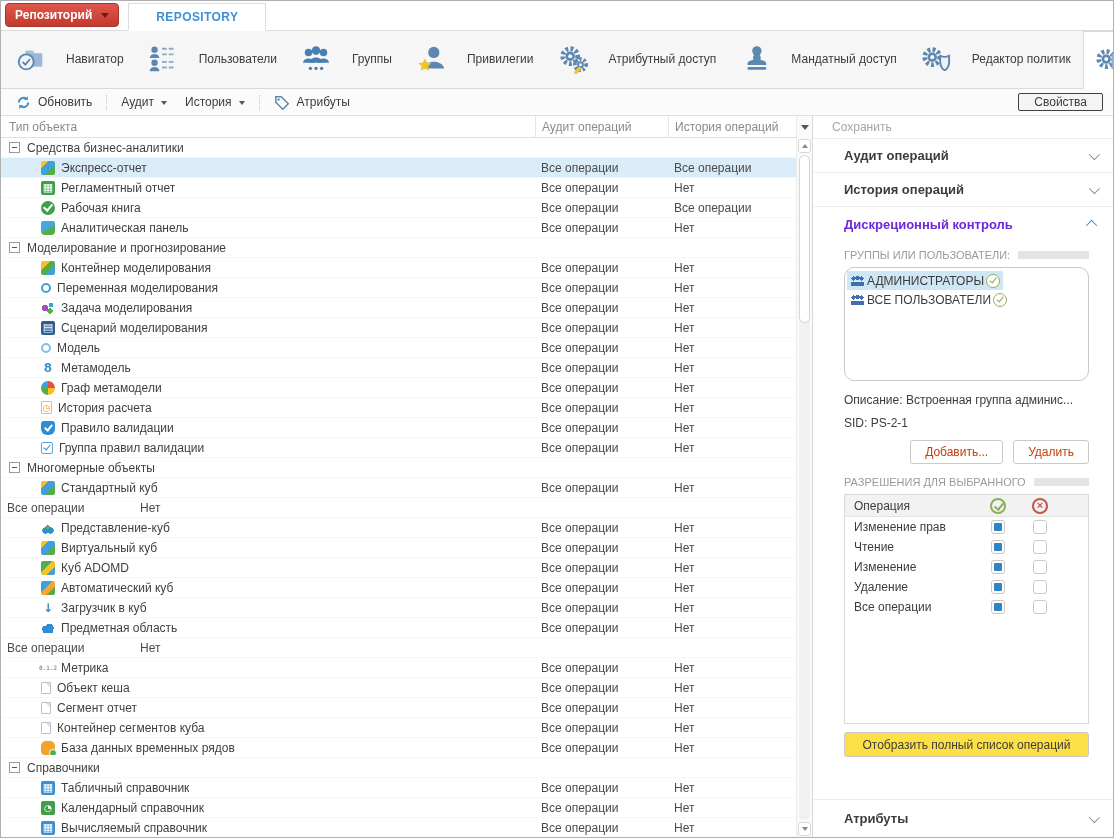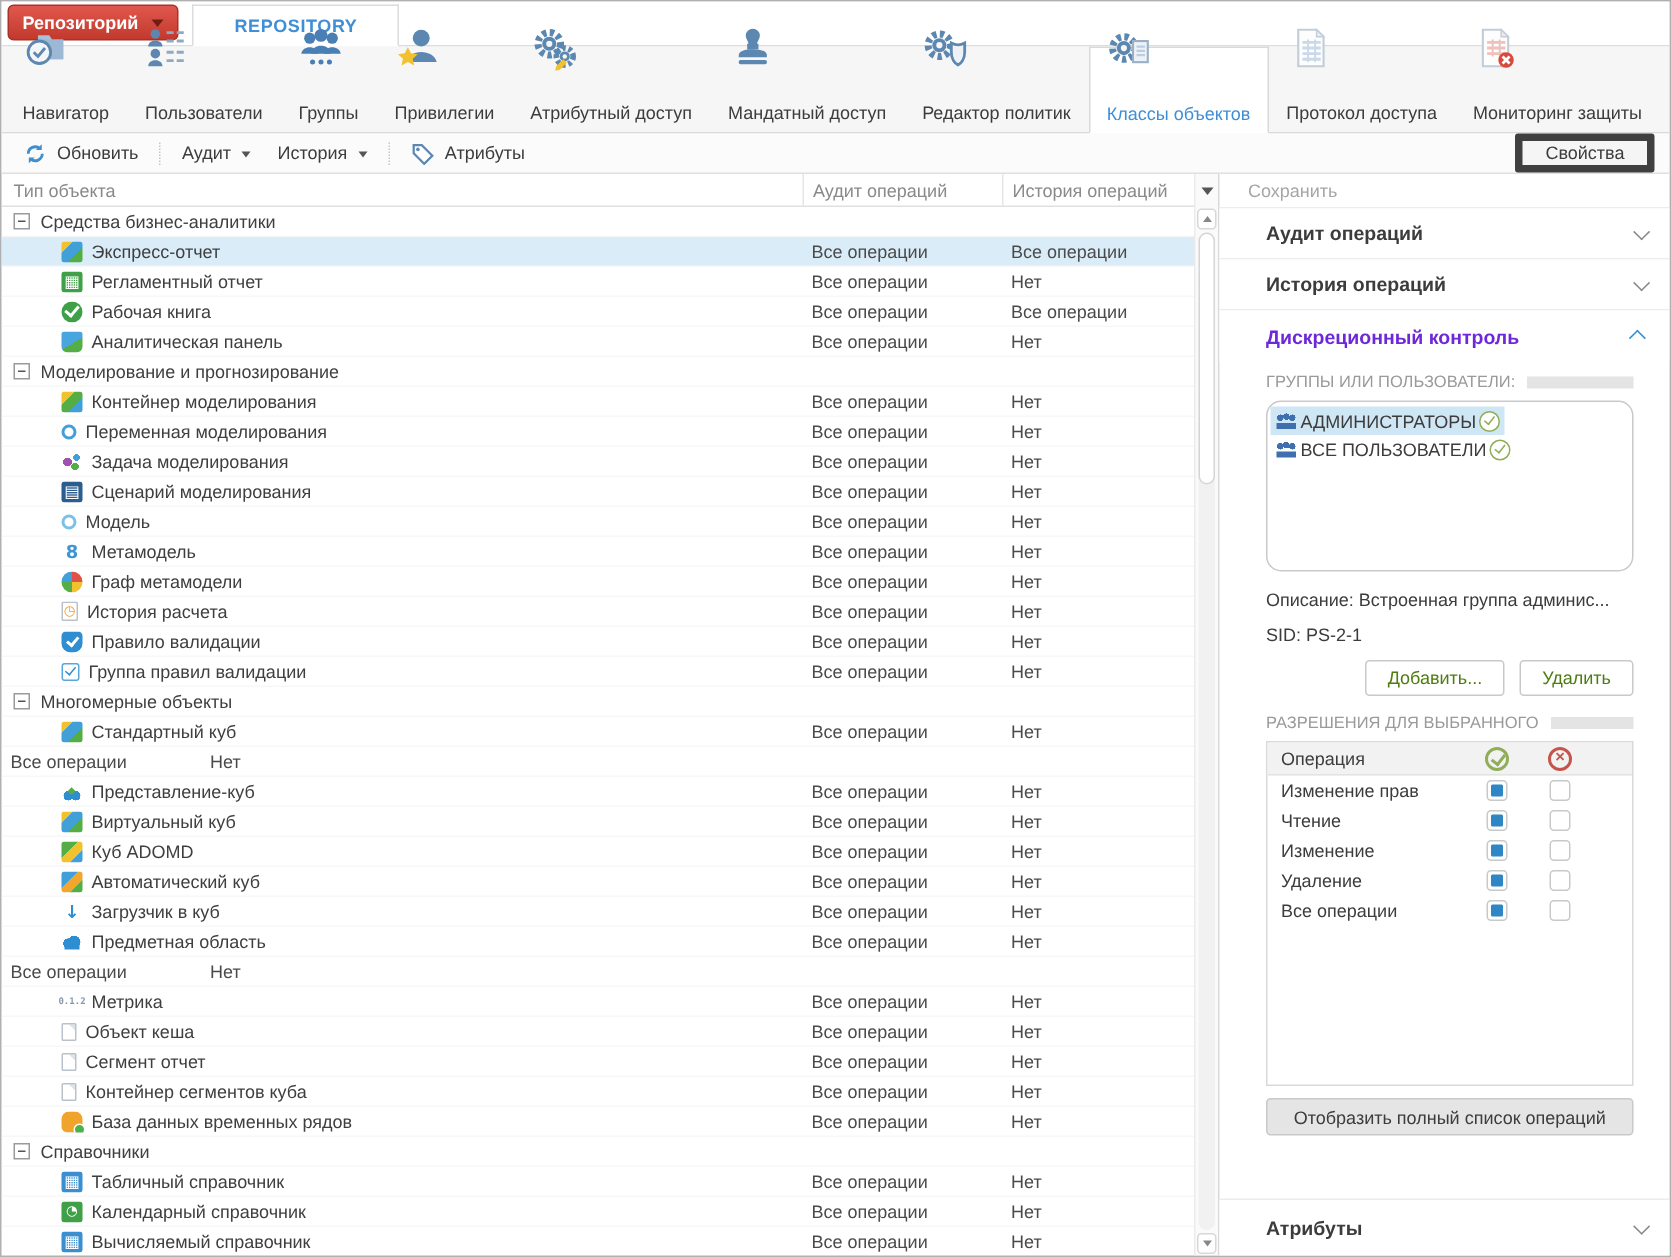--- a/index.html
+++ b/index.html
@@ -7,32 +7,32 @@
   .window{width:1114px;height:838px;border:1px solid #b0b0b0;background:#fff;display:flex;flex-direction:column;overflow:hidden}
 
   
   .tabbar{height:30px;background:#fff;border-bottom:1px solid #dcdcdc;display:flex;align-items:flex-end;flex:none}
   .repo-btn{height:24px;margin:0 0 3px 4px;padding:0 9px;background:linear-gradient(#e0584d,#c23a2e);border:1px solid #a93328;border-radius:4px;color:#fff;font-weight:bold;display:flex;align-items:center;gap:9px;cursor:pointer}
   .repo-btn .caret{border-left:4px solid transparent;border-right:4px solid transparent;border-top:5px solid #701d15;margin-top:1px}
   .tab{height:28px;margin-left:9px;margin-bottom:-1px;padding:0 27px;display:flex;align-items:center;background:#fff;border:1px solid #dcdcdc;border-bottom:1px solid #fff;color:#3f8fd6;font-weight:bold;letter-spacing:.4px}
 
   
   .ribbon{height:58px;background:#f6f6f6;border-bottom:1px solid #d9d9d9;display:flex;align-items:stretch;padding:0 2px;flex:none}
-  .rib{display:flex;flex-direction:column;justify-content:flex-end;padding:4px 11px 5px;gap:21px;cursor:pointer;border:1px solid transparent}
+  .rib{display:flex;flex-direction:row;align-items:center;justify-content:flex-end;padding:4px 11px 5px;gap:21px;cursor:pointer;border:1px solid transparent}
   .rib svg{flex:none}
   .rib .rlbl{white-space:nowrap;color:#3c3c3c}
   .rib.active{background:#fff;border:1px solid #d9d9d9;border-bottom-color:#fff;margin-bottom:-1px}
   .rib.active .rlbl{color:#3f8fd6}
 
   
   .toolbar{height:27px;background:#fbfbfb;border-bottom:1px solid #e0e0e0;display:flex;align-items:center;padding:0 6px;flex:none}
   .tbtn{display:flex;align-items:center;gap:7px;padding:3px 9px;border-radius:2px;cursor:pointer;white-space:nowrap}
   .tbtn .caret{border-left:3.5px solid transparent;border-right:3.5px solid transparent;border-top:4px solid #555;margin-top:2px}
   .vsep{width:1px;height:15px;border-left:1px dotted #c6c6c6;margin:0 5px}
-  .props-btn{margin-left:auto;margin-right:4px;background:#f5f5f5;border:5px solid #404040;border-radius:2px;padding:1px 15px;cursor:pointer}
+  .props-btn{margin-left:auto;margin-right:4px;background:#f5f5f5;border:1px solid #404040;border-radius:2px;padding:1px 15px;cursor:pointer}
 
   
   .content{flex:1;display:flex;min-height:0}
 
   
   .grid{width:795px;flex:none;display:flex;flex-direction:column;min-height:0}
   .ghead{height:22px;flex:none;display:flex;align-items:center;color:#8a8a8a;border-bottom:1px solid #e0e0e0}
   .ghead .c-name{padding-left:8px}
   .c-name{flex:1;display:flex;align-items:center;min-width:0;white-space:nowrap;overflow:hidden}
   .c-aud{width:133px;flex:none;padding-left:6px;white-space:nowrap}
@@ -104,32 +104,32 @@
   .listbox{height:114px;flex:none;border:1px solid #c9c9c9;border-radius:10px;padding:3px 2px;overflow:hidden;background:#fff}
   .gitem{height:19px;display:inline-flex;align-items:center;padding:0 3px;cursor:pointer;white-space:nowrap}
   .gitem.sel{background:#cfe6f5}
   .gitem{display:flex;width:fit-content}
   .gico{width:15px;height:12px;margin-right:2px;flex:none;background:radial-gradient(circle 2.2px at 3.5px 3.5px,#3f6fae 98%,transparent),radial-gradient(circle 2.2px at 7.5px 2.8px,#3f6fae 98%,transparent),radial-gradient(circle 2.2px at 11.5px 3.5px,#3f6fae 98%,transparent),linear-gradient(#3f6fae,#3f6fae) 1px 7px/13px 4px no-repeat}
   .ok{width:14px;height:14px;border:1.5px solid #8fae57;border-radius:50%;position:relative;flex:none;margin-left:2px;background:#fff}
   .ok::before{content:"";position:absolute;left:3.5px;top:1.5px;width:3px;height:6px;border-right:1.5px solid #8fae57;border-bottom:1.5px solid #8fae57;transform:rotate(38deg)}
   .desc{margin-top:12px;color:#3c3c3c;white-space:nowrap;overflow:hidden}
   .sid{margin-top:9px;color:#3c3c3c}
   .btnrow{display:flex;justify-content:flex-end;gap:10px;margin-top:10px}
-  .btn{background:#fff;border:1px solid #c9c9c9;border-radius:3px;padding:4px 14px;cursor:pointer;color:#4d7c0f;font-size:12px}
+  .btn{background:#fff;border:1px solid #c9c9c9;border-radius:3px;padding:4px 14px;cursor:pointer;color:#c2410c;font-size:12px}
   .ptable{height:230px;flex:none;border:1px solid #d9d9d9;background:#fff;display:flex;flex-direction:column;overflow:hidden}
   .phead{height:22px;flex:none;background:#f2f2f2;border-bottom:1px solid #e3e3e3;display:flex;align-items:center;color:#3c3c3c}
   .pop{width:132px;padding-left:9px}
   .pc{width:42px;display:flex;justify-content:center;flex:none}
   .okb{width:16px;height:16px;border:2px solid #8fae57;border-radius:50%;position:relative;background:#f2f2f2}
   .okb::before{content:"";position:absolute;left:3.5px;top:1.5px;width:3.5px;height:7px;border-right:2px solid #8fae57;border-bottom:2px solid #8fae57;transform:rotate(38deg)}
   .nob{width:16px;height:16px;border:2px solid #c5554a;border-radius:50%;display:flex;align-items:center;justify-content:center;color:#c5554a;font:700 11px/11px "Liberation Sans",sans-serif;background:#f2f2f2}
   .prow{height:20px;flex:none;display:flex;align-items:center;color:#3c3c3c}
   .cb{width:14px;height:14px;border:1px solid #c9c9c9;border-radius:3px;background:#fff;display:flex;align-items:center;justify-content:center;cursor:pointer}
   .cb.on::before{content:"";width:8px;height:8px;background:#2e86c5;border-radius:1px}
-  .full-btn{margin-top:8px;height:25px;flex:none;background:#e5e5e5;border:1px solid #c9c9c9;border-radius:3px;display:flex;align-items:center;justify-content:center;cursor:pointer}
+  .full-btn{margin-top:8px;height:25px;flex:none;background:#fde047;border:1px solid #c9c9c9;border-radius:3px;display:flex;align-items:center;justify-content:center;cursor:pointer}
   .sect.attrs{border-top:1px solid #ececec;border-bottom:none;height:38px}
 </style>
 </head>
 <body>
 
 <div class="window">
 
   <div class="tabbar">
     <div class="repo-btn">
       <span>Репозиторий</span>

